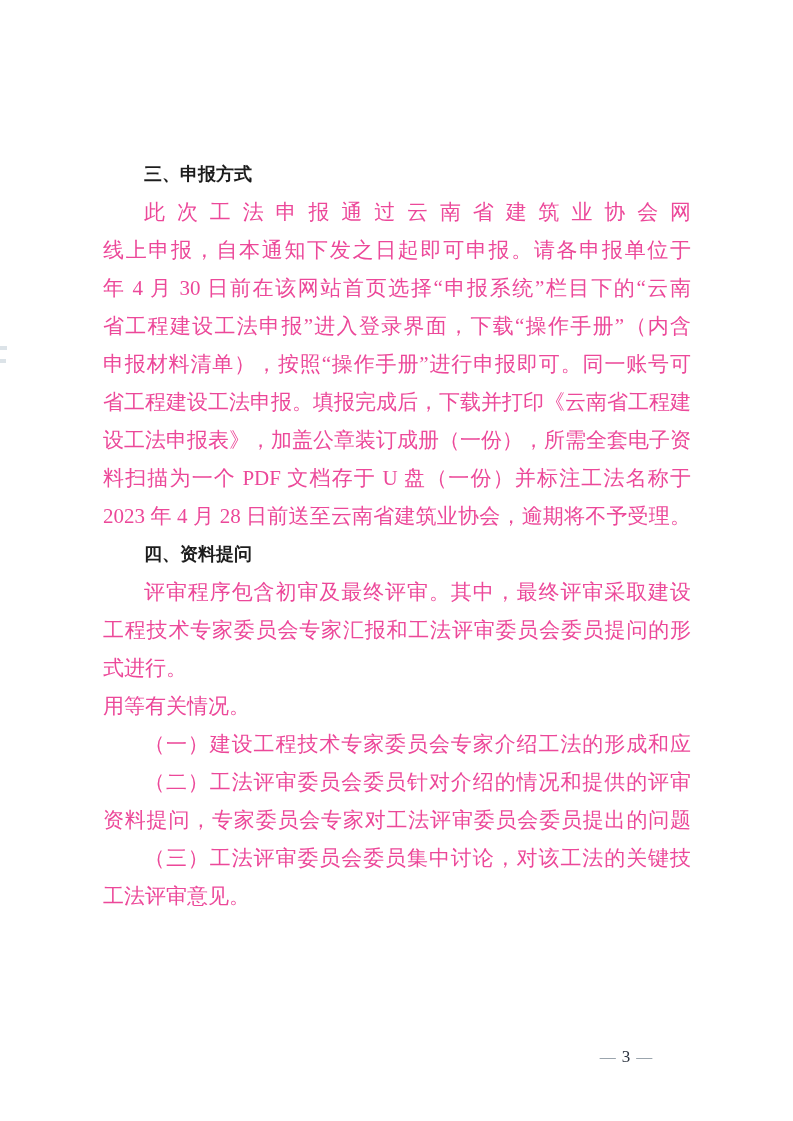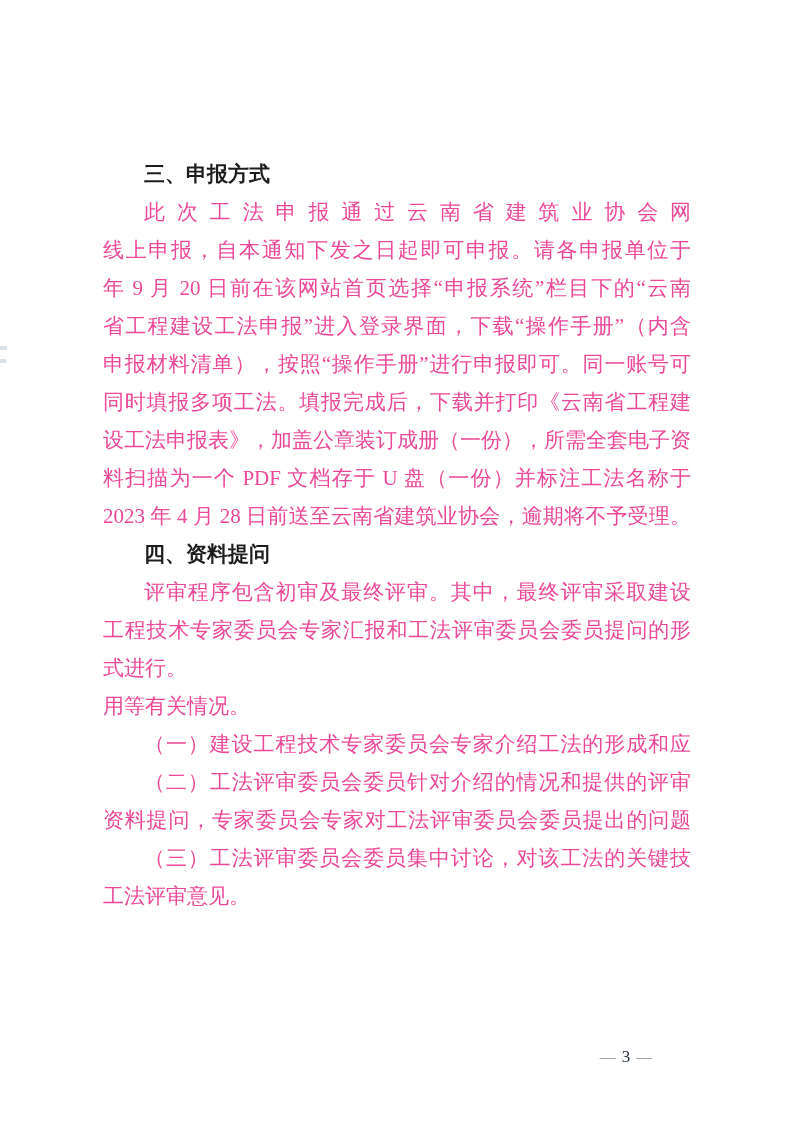--- a/index.html
+++ b/index.html
@@ -27,21 +27,21 @@
     color: #ec4899;
   }
   .line.fill {
     text-align: justify;
     text-align-last: justify;
   }
   .line.indent { text-indent: 41px; }
   .line.heading {
     font-family: Liberation Sans, sans-serif;
     font-weight: 700;
-    font-size: 21px;
+    font-size: 18px;
     color: #1d1d1d;
     text-align: center;
     text-align-last: left;
   }
   .line.last { text-align: right; text-align-last: left; }
   .footer {
     position: absolute;
     left: 588px;
     top: 1046px;
     width: 76px;
@@ -69,24 +69,24 @@
 
 <div class="page">
 
   <div class="scan-artifact artifact-1"></div>
   <div class="scan-artifact artifact-2"></div>
 
   <div class="doc-body">
     <div class="line heading indent">三、申报方式</div>
     <div class="line fill indent">此次工法申报通过云南省建筑业协会网（www.ynsjzyxh.com）</div>
     <div class="line fill">线上申报，自本通知下发之日起即可申报。请各申报单位于 2023</div>
-    <div class="line fill">年 9 月 20 日前在该网站首页选择“申报系统”栏目下的“云南</div>
+    <div class="line fill">年 4 月 30 日前在该网站首页选择“申报系统”栏目下的“云南</div>
     <div class="line fill">省工程建设工法申报”进入登录界面，下载“操作手册”（内含</div>
     <div class="line fill">申报材料清单），按照“操作手册”进行申报即可。同一账号可</div>
-    <div class="line fill">同时填报多项工法。填报完成后，下载并打印《云南省工程建</div>
+    <div class="line fill">省工程建设工法申报。填报完成后，下载并打印《云南省工程建</div>
     <div class="line fill">设工法申报表》，加盖公章装订成册（一份），所需全套电子资</div>
     <div class="line fill">料扫描为一个 PDF 文档存于 U 盘（一份）并标注工法名称于</div>
     <div class="line fill">2023 年 4 月 28 日前送至云南省建筑业协会，逾期将不予受理。</div>
     <div class="line heading indent">四、资料提问</div>
     <div class="line fill indent">评审程序包含初审及最终评审。其中，最终评审采取建设</div>
     <div class="line fill">工程技术专家委员会专家汇报和工法评审委员会委员提问的形</div>
     <div class="line last">式进行。</div>
     <div class="line last">用等有关情况。</div>
     <div class="line fill indent">（一）建设工程技术专家委员会专家介绍工法的形成和应</div>
     <div class="line fill indent">（二）工法评审委员会委员针对介绍的情况和提供的评审</div>

